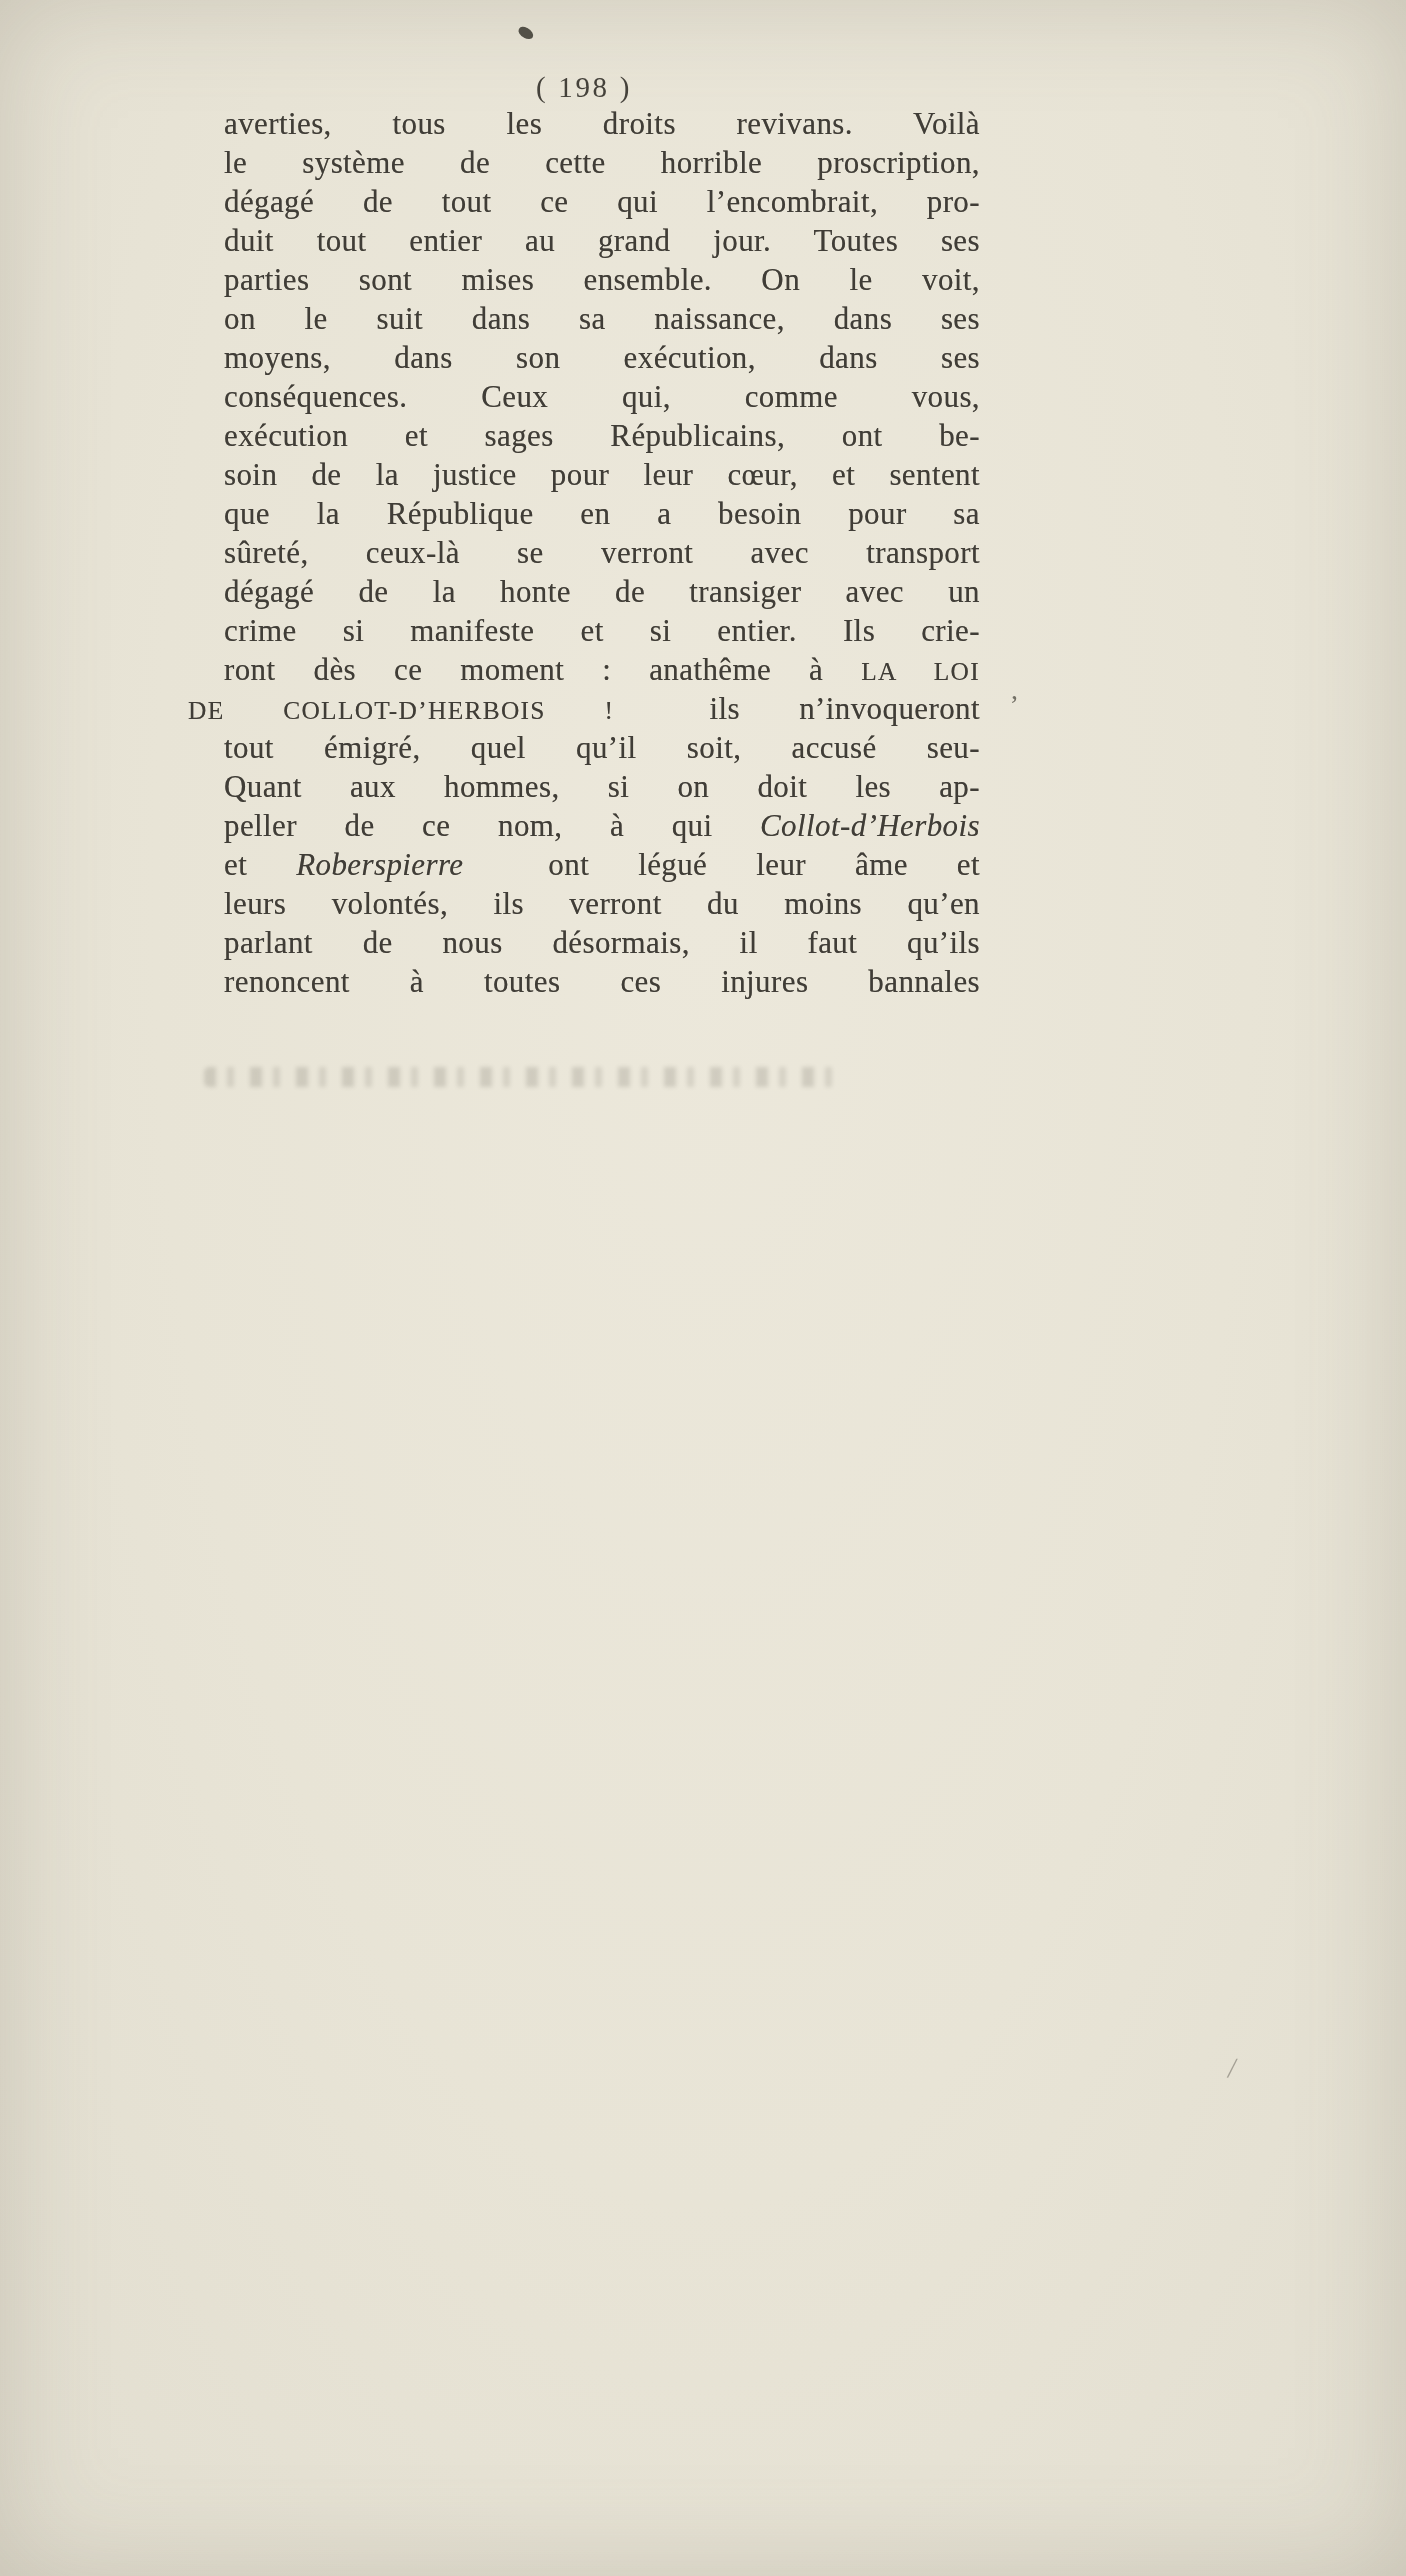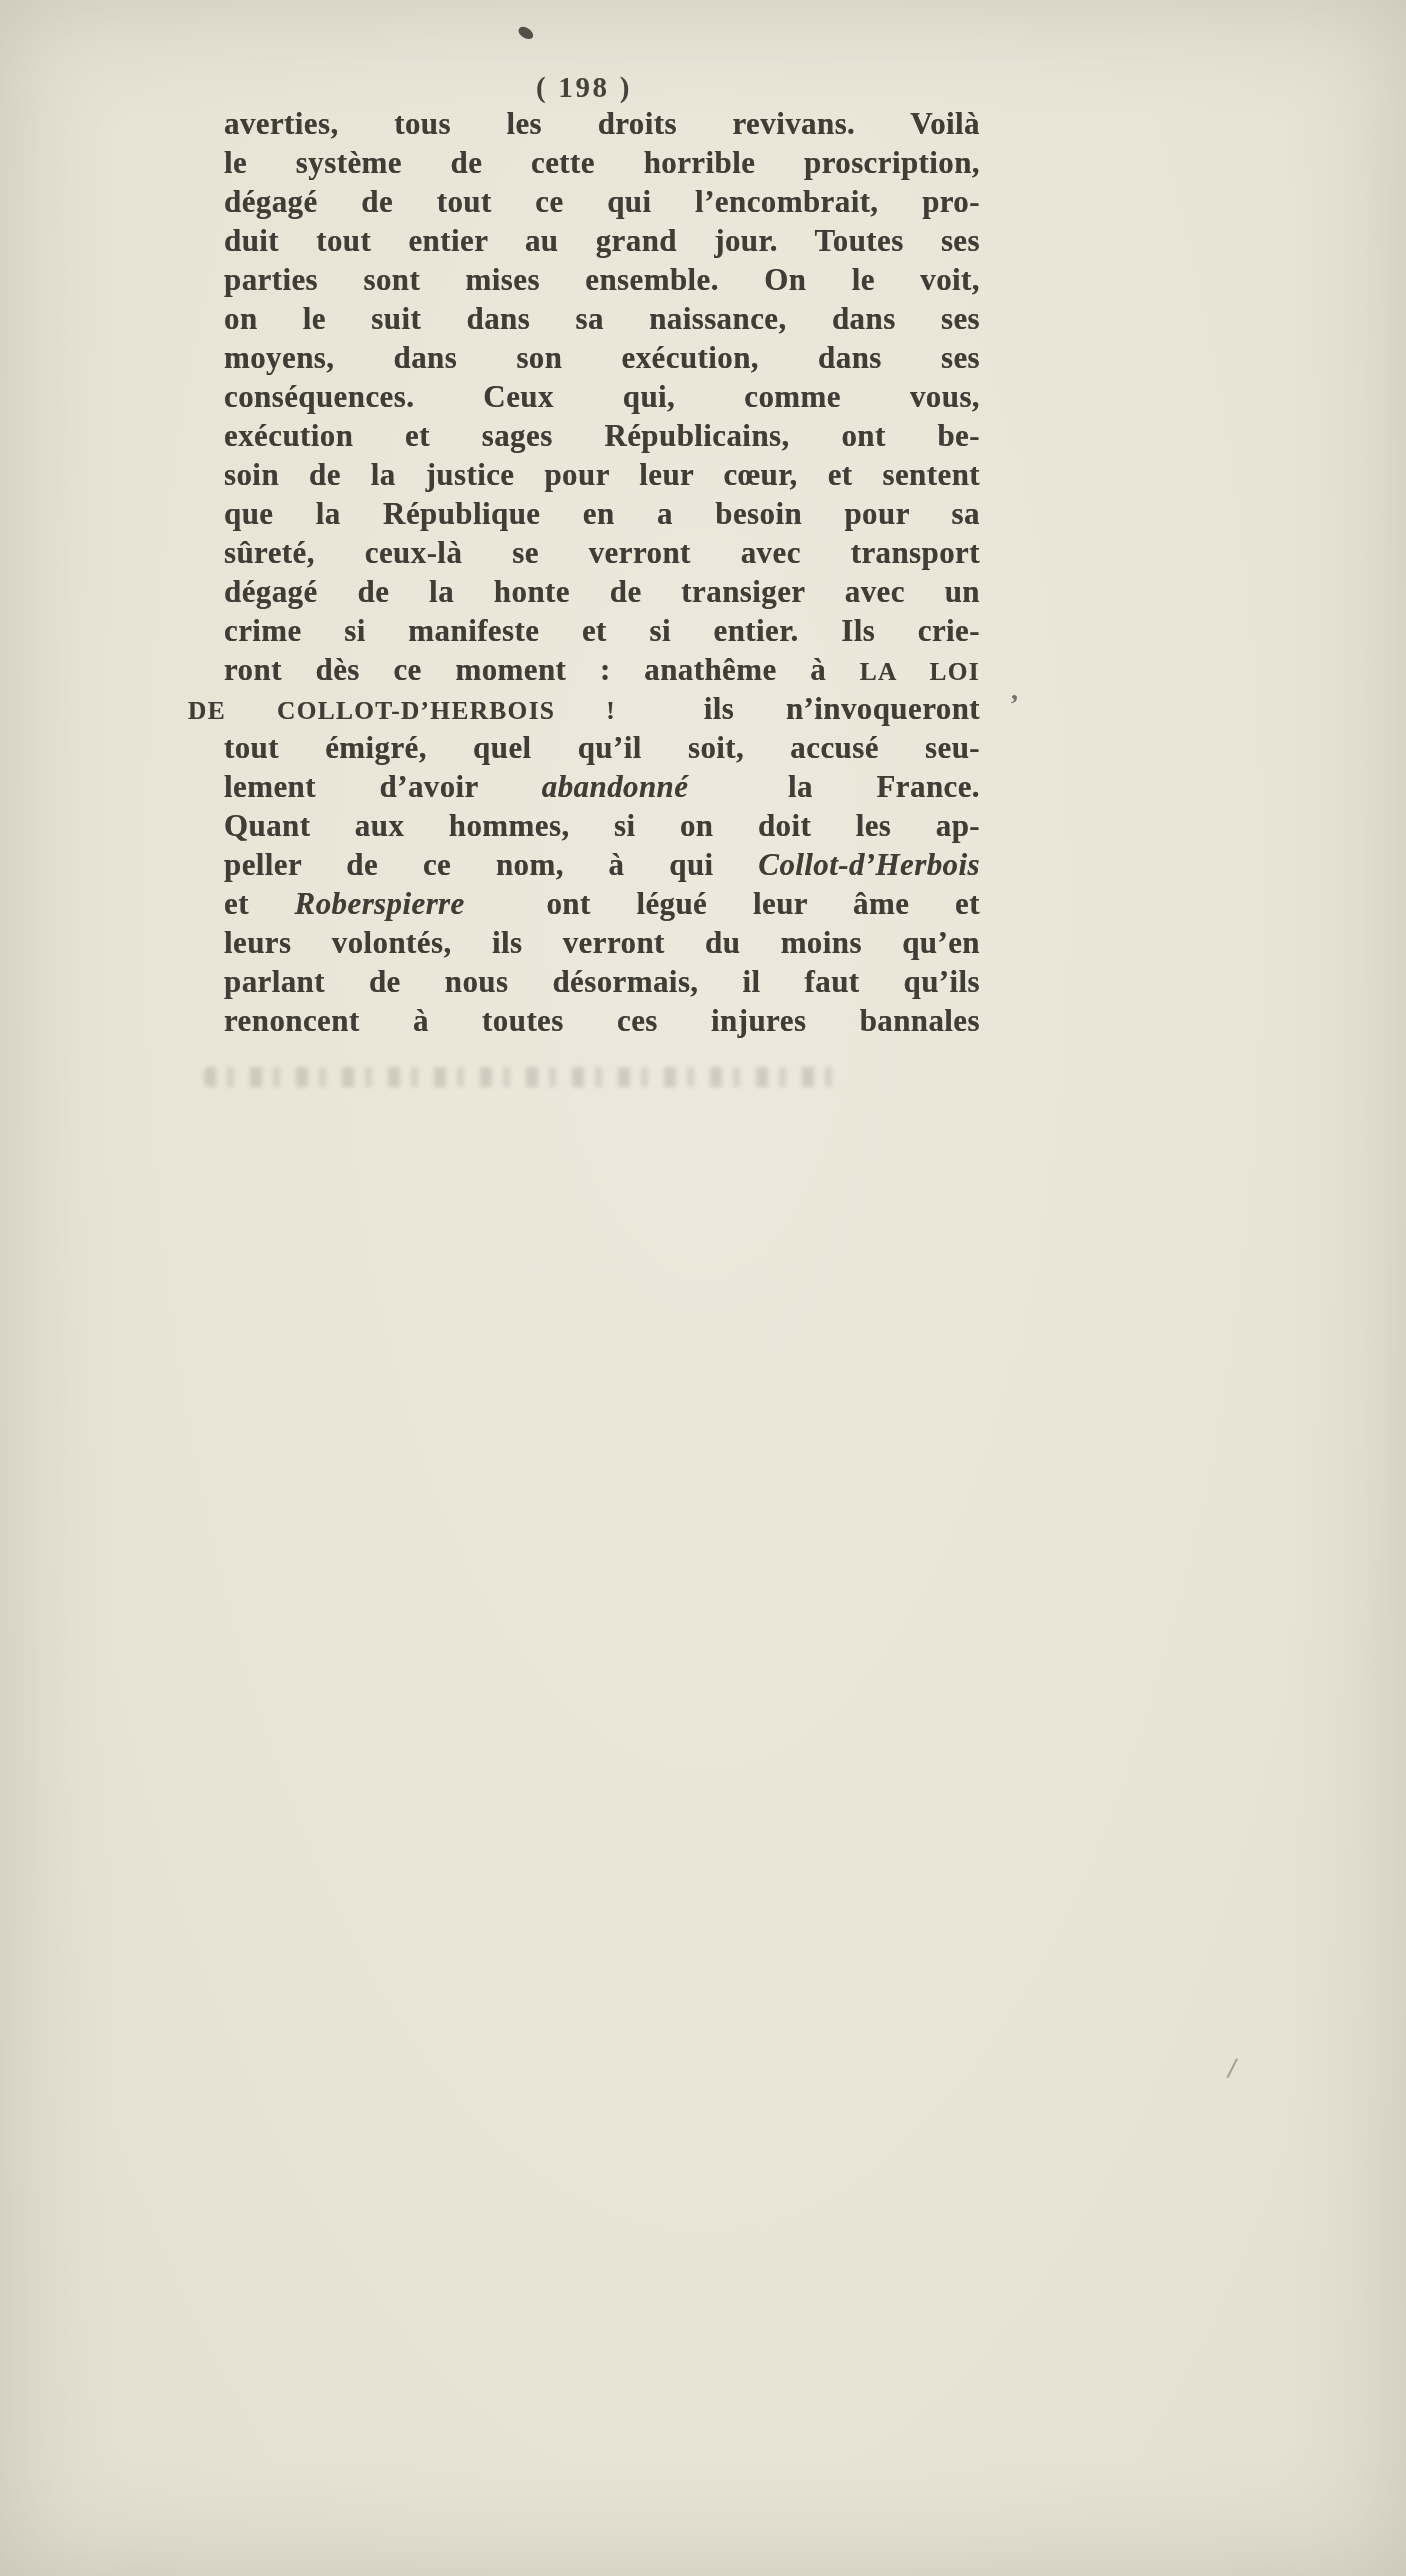--- a/index.html
+++ b/index.html
@@ -11,21 +11,20 @@
     position: relative;
     width: 1406px;
     height: 2576px;
     margin: 0 auto;
     background:
       radial-gradient(ellipse at 50% 35%, #ece8db 0%, #e8e4d6 55%, #e2ded0 100%);
     box-shadow: inset 0 0 106px rgba(120,112,95,0.25);
     overflow: hidden;
     font-family: "Liberation Serif", "DejaVu Serif", serif;
     color: #3f3c36;
-    font-weight: bold;
   }
   .ink-blot {
     position: absolute;
     left: 518px;
     top: 28px;
     width: 16px;
     height: 9.7px;
     background: #3a372f;
     border-radius: 45% 60% 50% 55%;
     transform: rotate(28deg);
@@ -119,21 +118,20 @@
       <div class="line"><span class="n">conséquences. Ceux qui, comme vous,</span></div>
       <div class="line"><span class="n">exécution et sages Républicains, ont be-</span></div>
       <div class="line"><span class="n">soin de la justice pour leur cœur, et sentent</span></div>
       <div class="line"><span class="n">que la République en a besoin pour sa</span></div>
       <div class="line"><span class="n">sûreté, ceux-là se verront avec transport</span></div>
       <div class="line"><span class="n">dégagé de la honte de transiger avec un</span></div>
       <div class="line"><span class="n">crime si manifeste et si entier. Ils crie-</span></div>
       <div class="line"><span class="n">ront dès ce moment : anathême à </span><span class="sc">LA LOI</span></div>
       <div class="line"><span class="sc">DE COLLOT-D’HERBOIS !</span><span class="n"> ils n’invoqueront</span></div>
       <div class="line"><span class="n">tout émigré, quel qu’il soit, accusé seu-</span></div>
-      <div class="line"><span class="n">lement d’avoir </span><span class="i">abandonné</span><span class="n"> la France.</span></div>
       <div class="line"><span class="n">Quant aux hommes, si on doit les ap-</span></div>
       <div class="line"><span class="n">peller de ce nom, à qui </span><span class="i">Collot-d’Herbois</span></div>
       <div class="line"><span class="n">et </span><span class="i">Roberspierre</span><span class="n"> ont légué leur âme et</span></div>
       <div class="line"><span class="n">leurs volontés, ils verront du moins qu’en</span></div>
       <div class="line"><span class="n">parlant de nous désormais, il faut qu’ils</span></div>
       <div class="line"><span class="n">renoncent à toutes ces injures bannales</span></div>
     </div>
 
   <div class="margin-mark">,</div>
 

